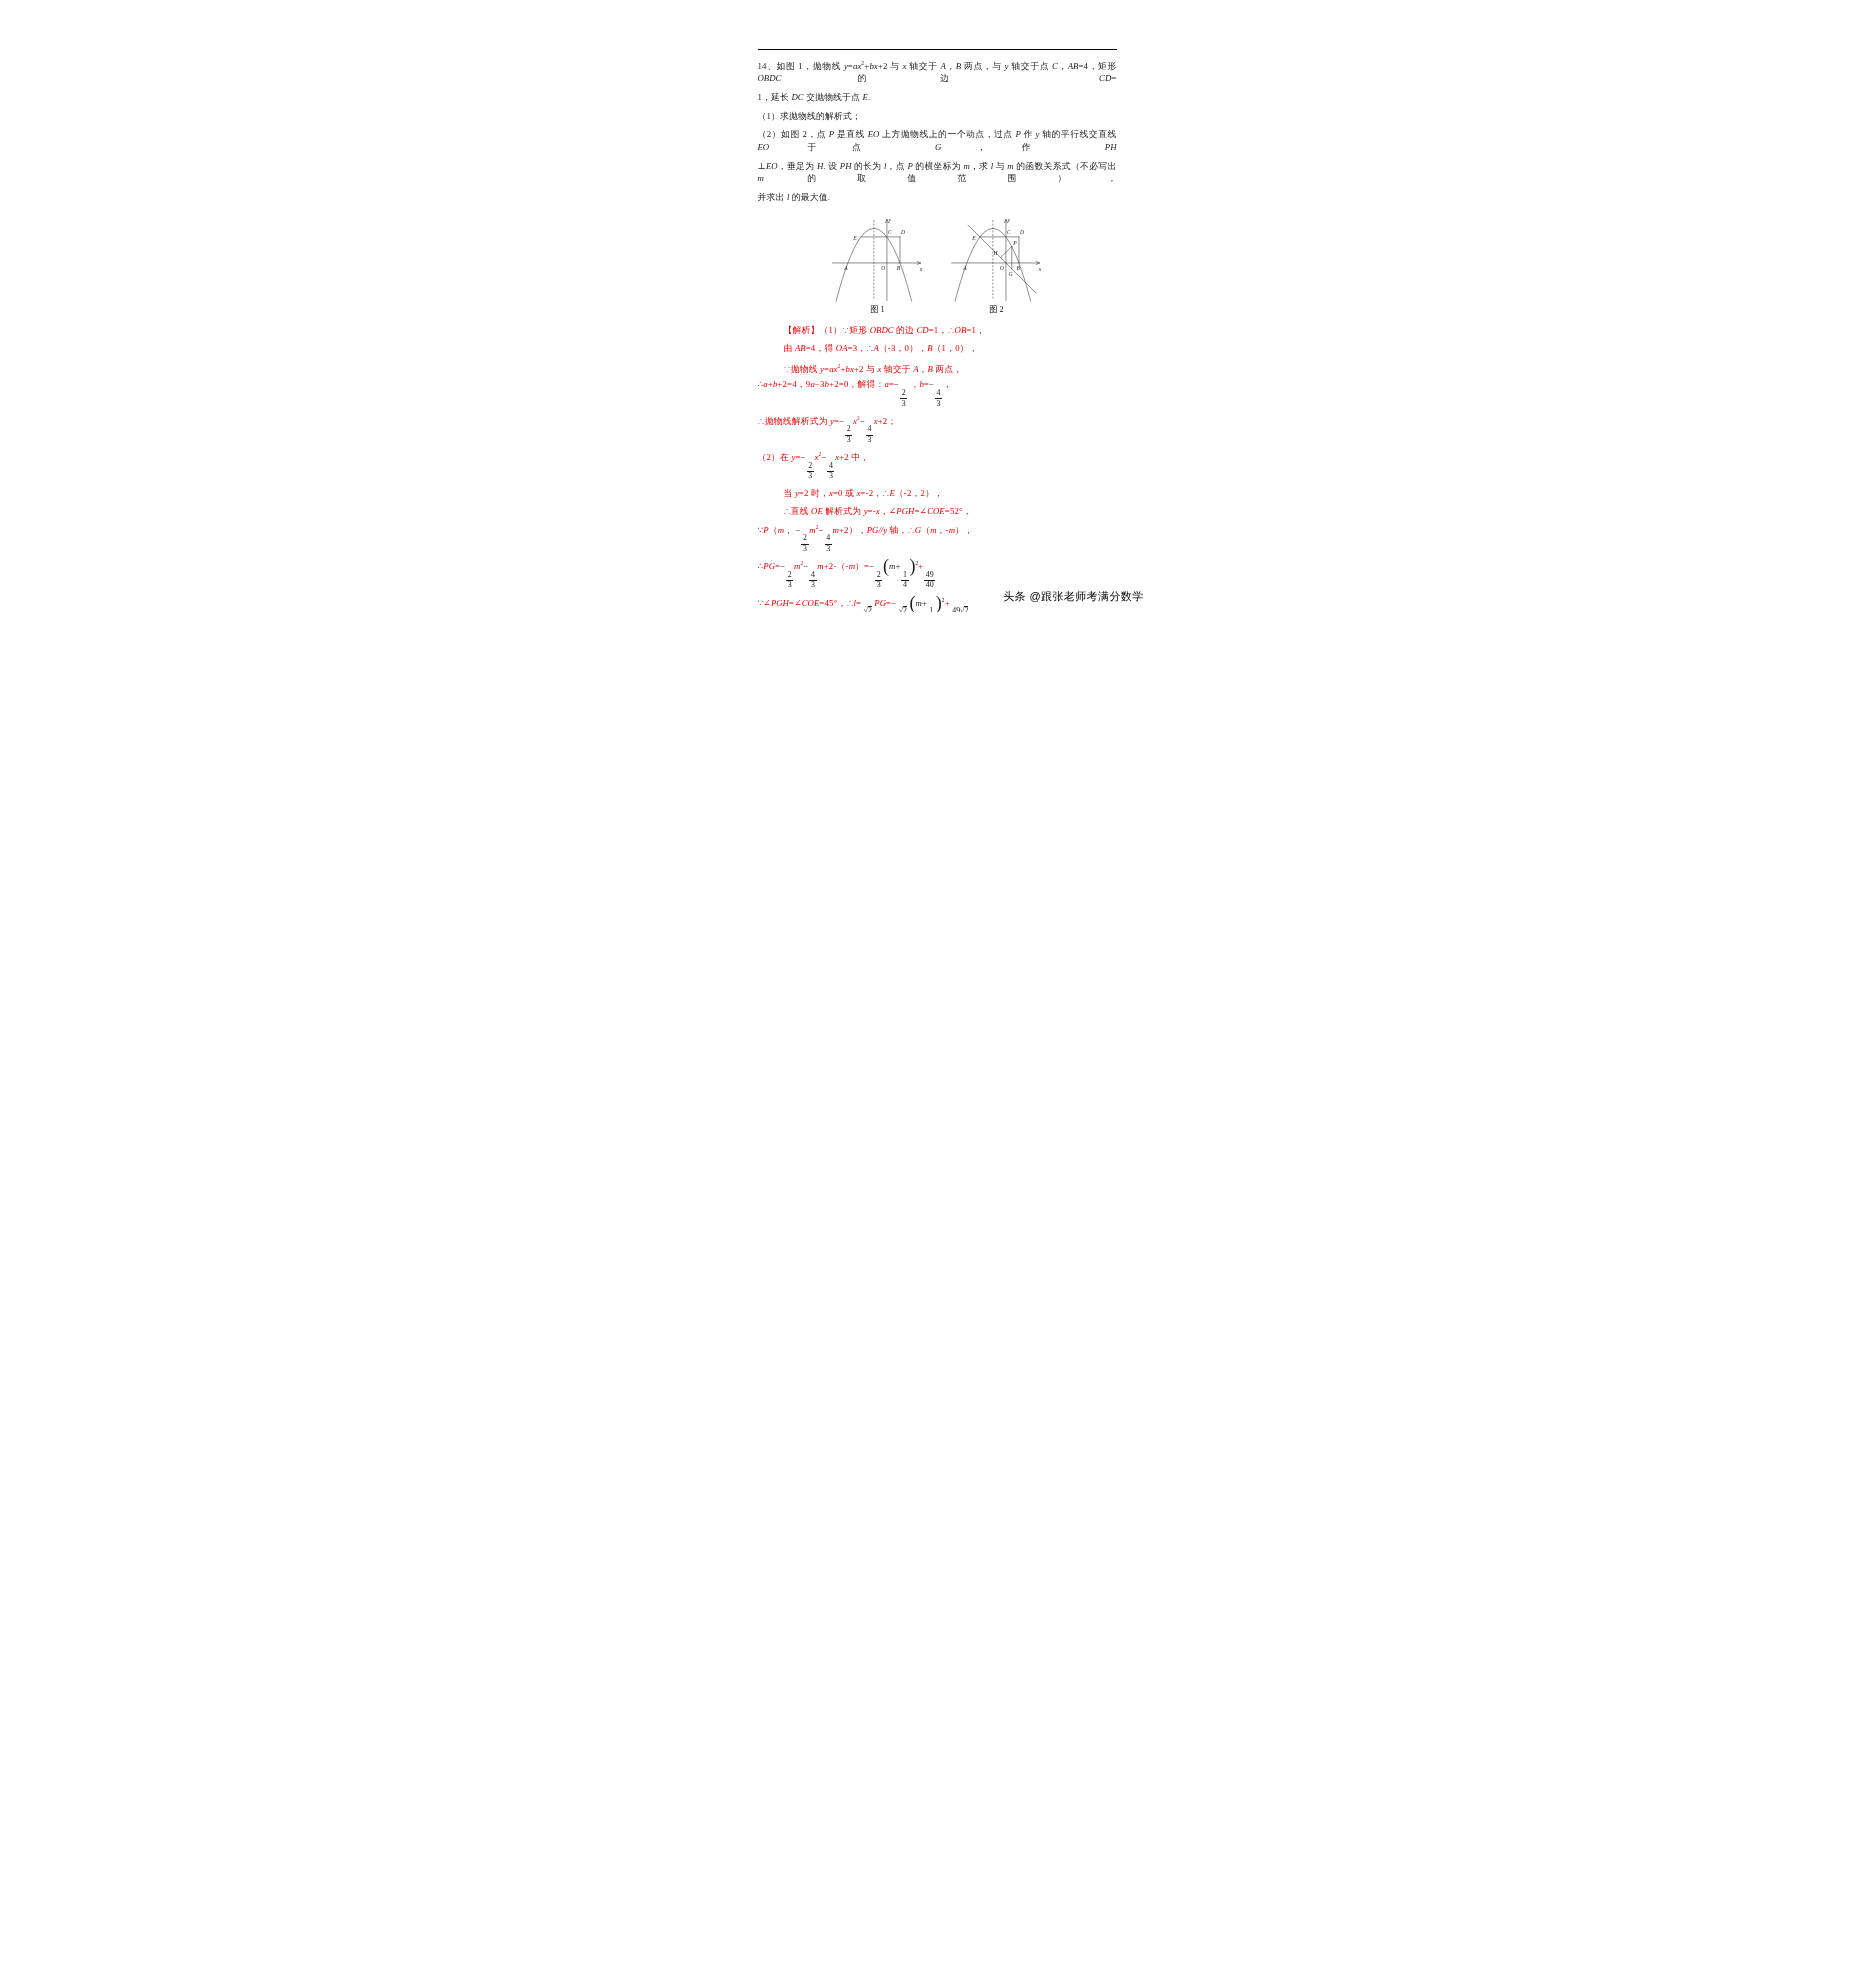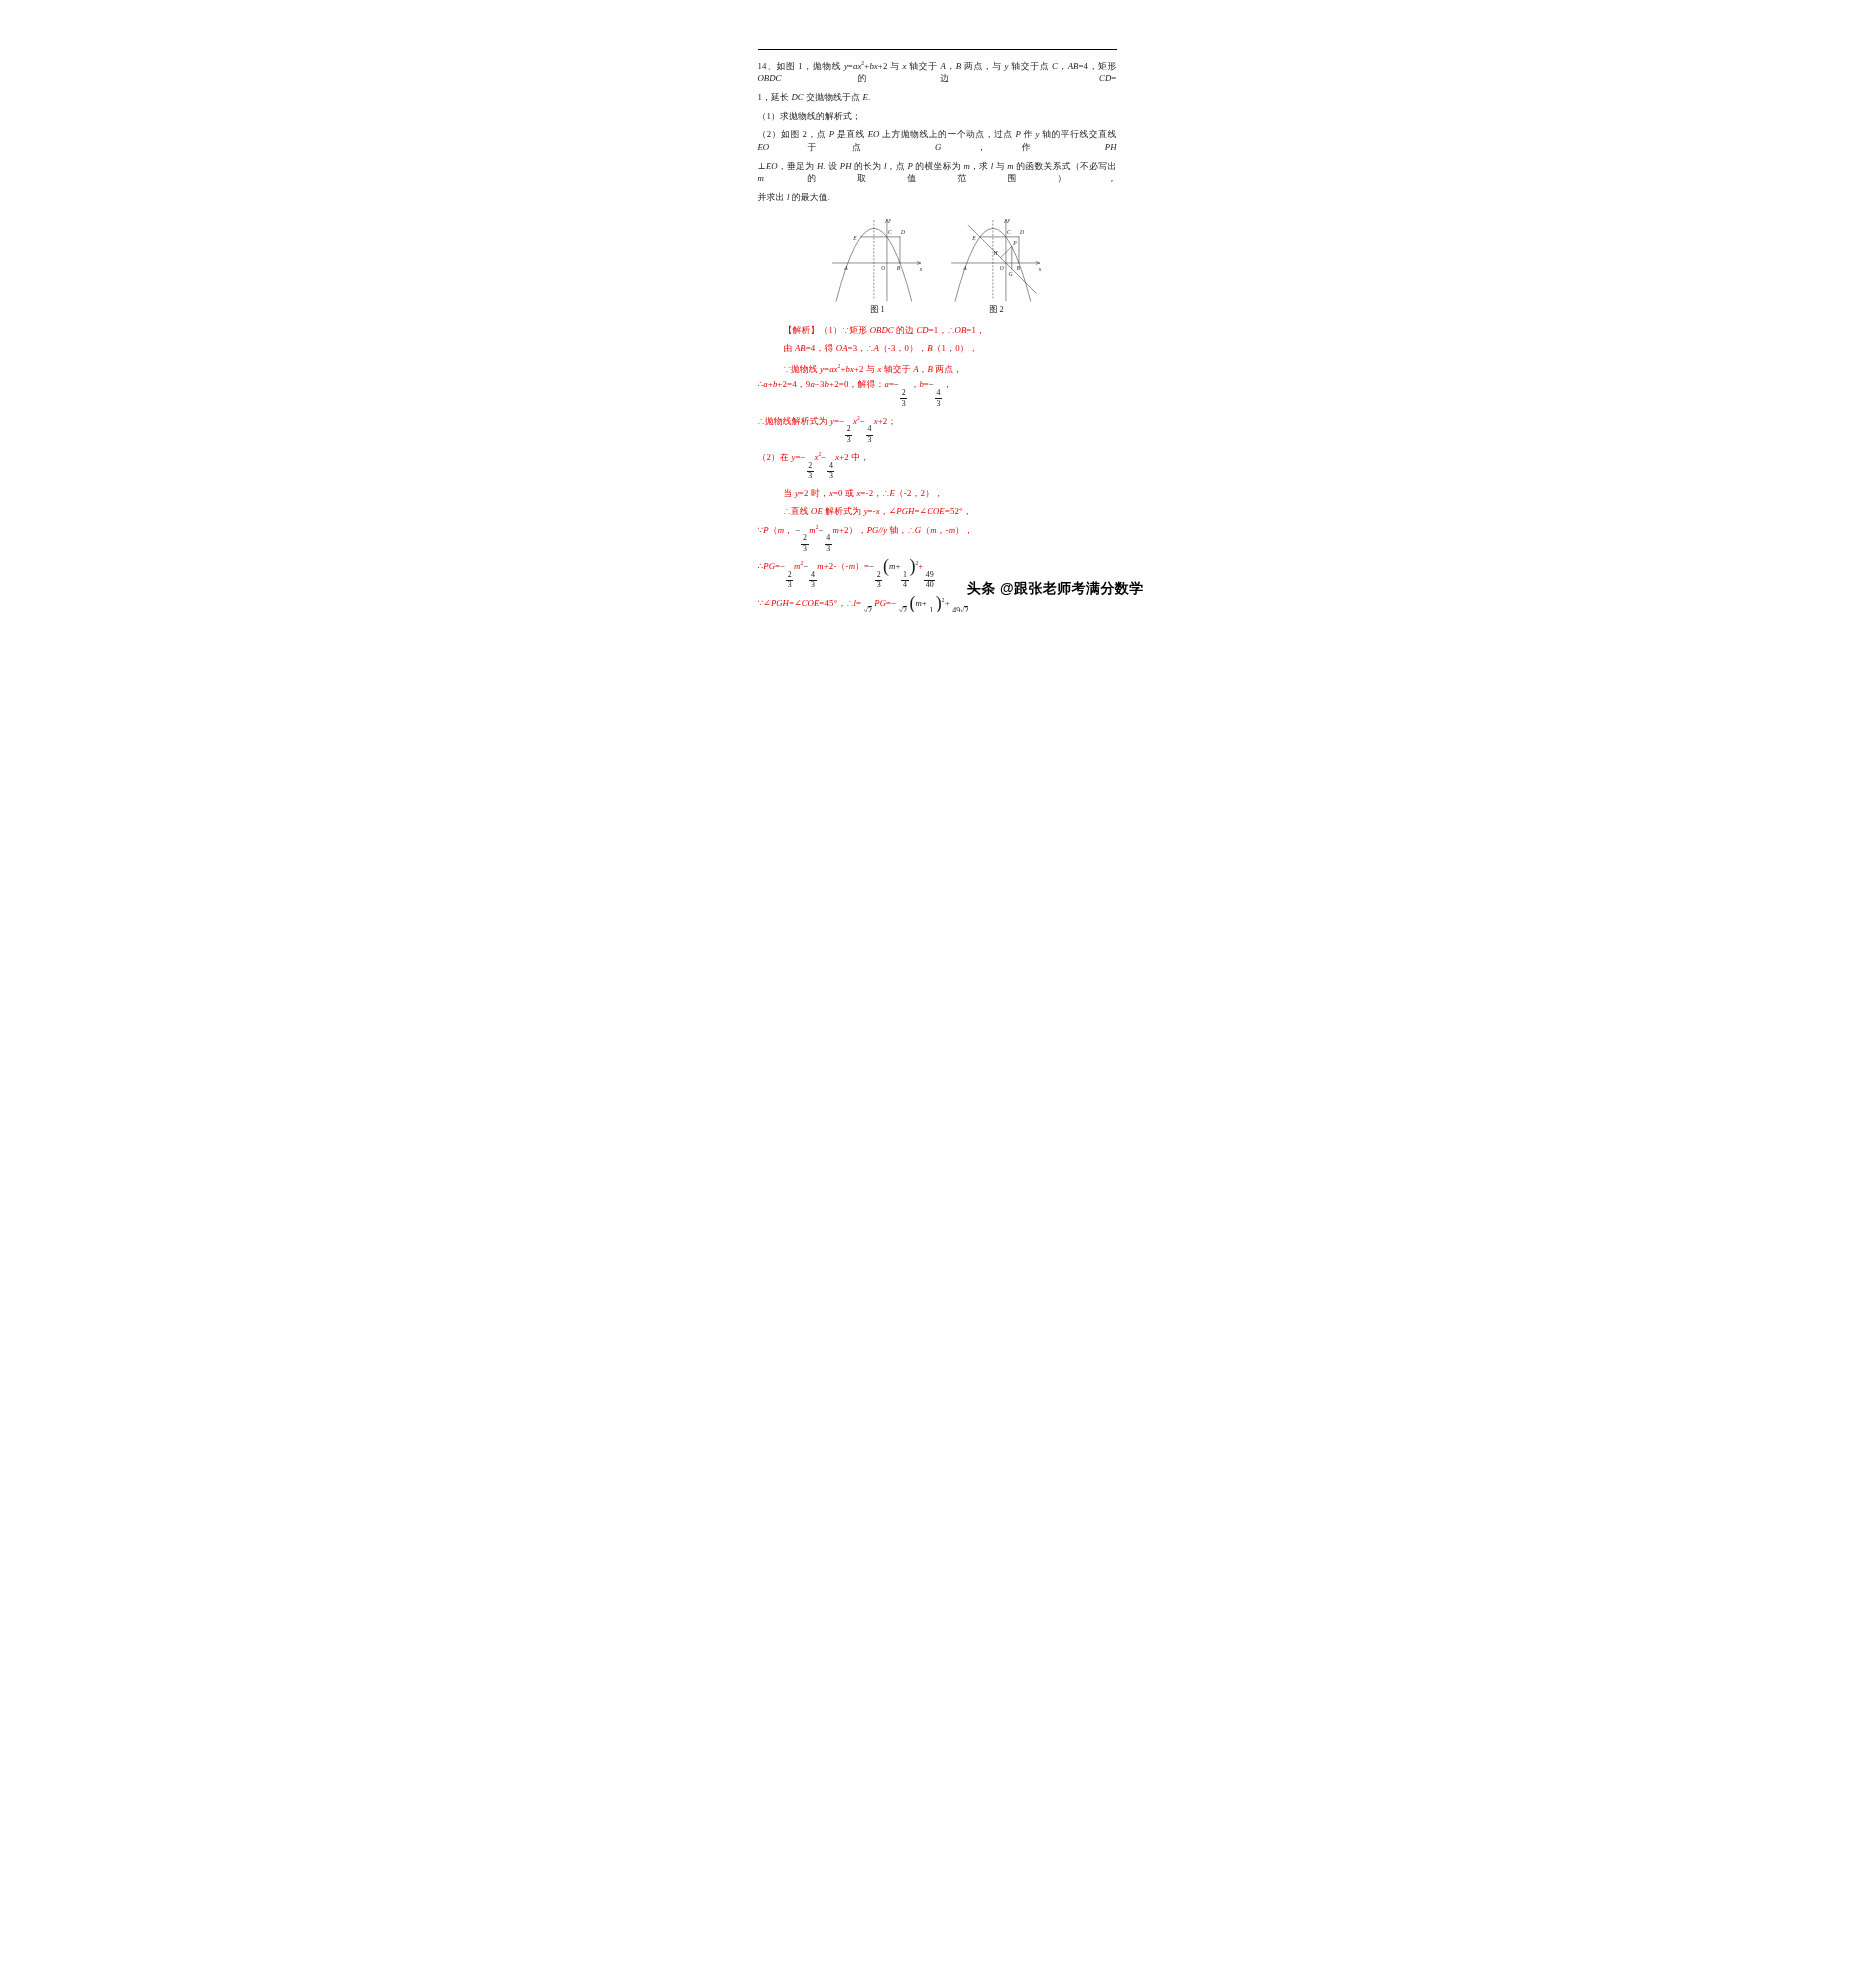--- a/index.html
+++ b/index.html
@@ -32,23 +32,23 @@
   .ov{border-top:0.8px solid currentColor;display:inline-block;line-height:1.05;}
   .bp{font-size:18px;vertical-align:-0.16em;line-height:0;letter-spacing:0;}
   .figs{display:flex;justify-content:center;gap:20px;margin-top:13.4px;}
   .fig{text-align:center;}
   .fig svg{width:99px;height:87px;display:block;}
   .fig-cap{font-size:8.3px;margin-top:0.8px;color:#111;}
   .figline{stroke:#3d3d3d;stroke-width:2;fill:none;stroke-linecap:round;}
   .figdash{stroke:#3d3d3d;stroke-width:2;fill:none;stroke-dasharray:7 5;}
   .lb{font:italic 19px "Liberation Serif","DejaVu Serif",serif;fill:#222;}
   .watermark{
-    position:absolute;right:7.9px;bottom:14px;
+    position:absolute;right:7.9px;bottom:8px;
     font-family:"Liberation Sans","DejaVu Sans",sans-serif;
-    font-weight:700;font-size:14px;color:#000;letter-spacing:0.4px;
+    font-weight:400;font-size:11px;color:#000;letter-spacing:0.4px;
   }
 </style>
 </head>
 <body>
 
 <div class="page">
   <div class="doc">
     <div class="rule"></div>
 
     <div>

